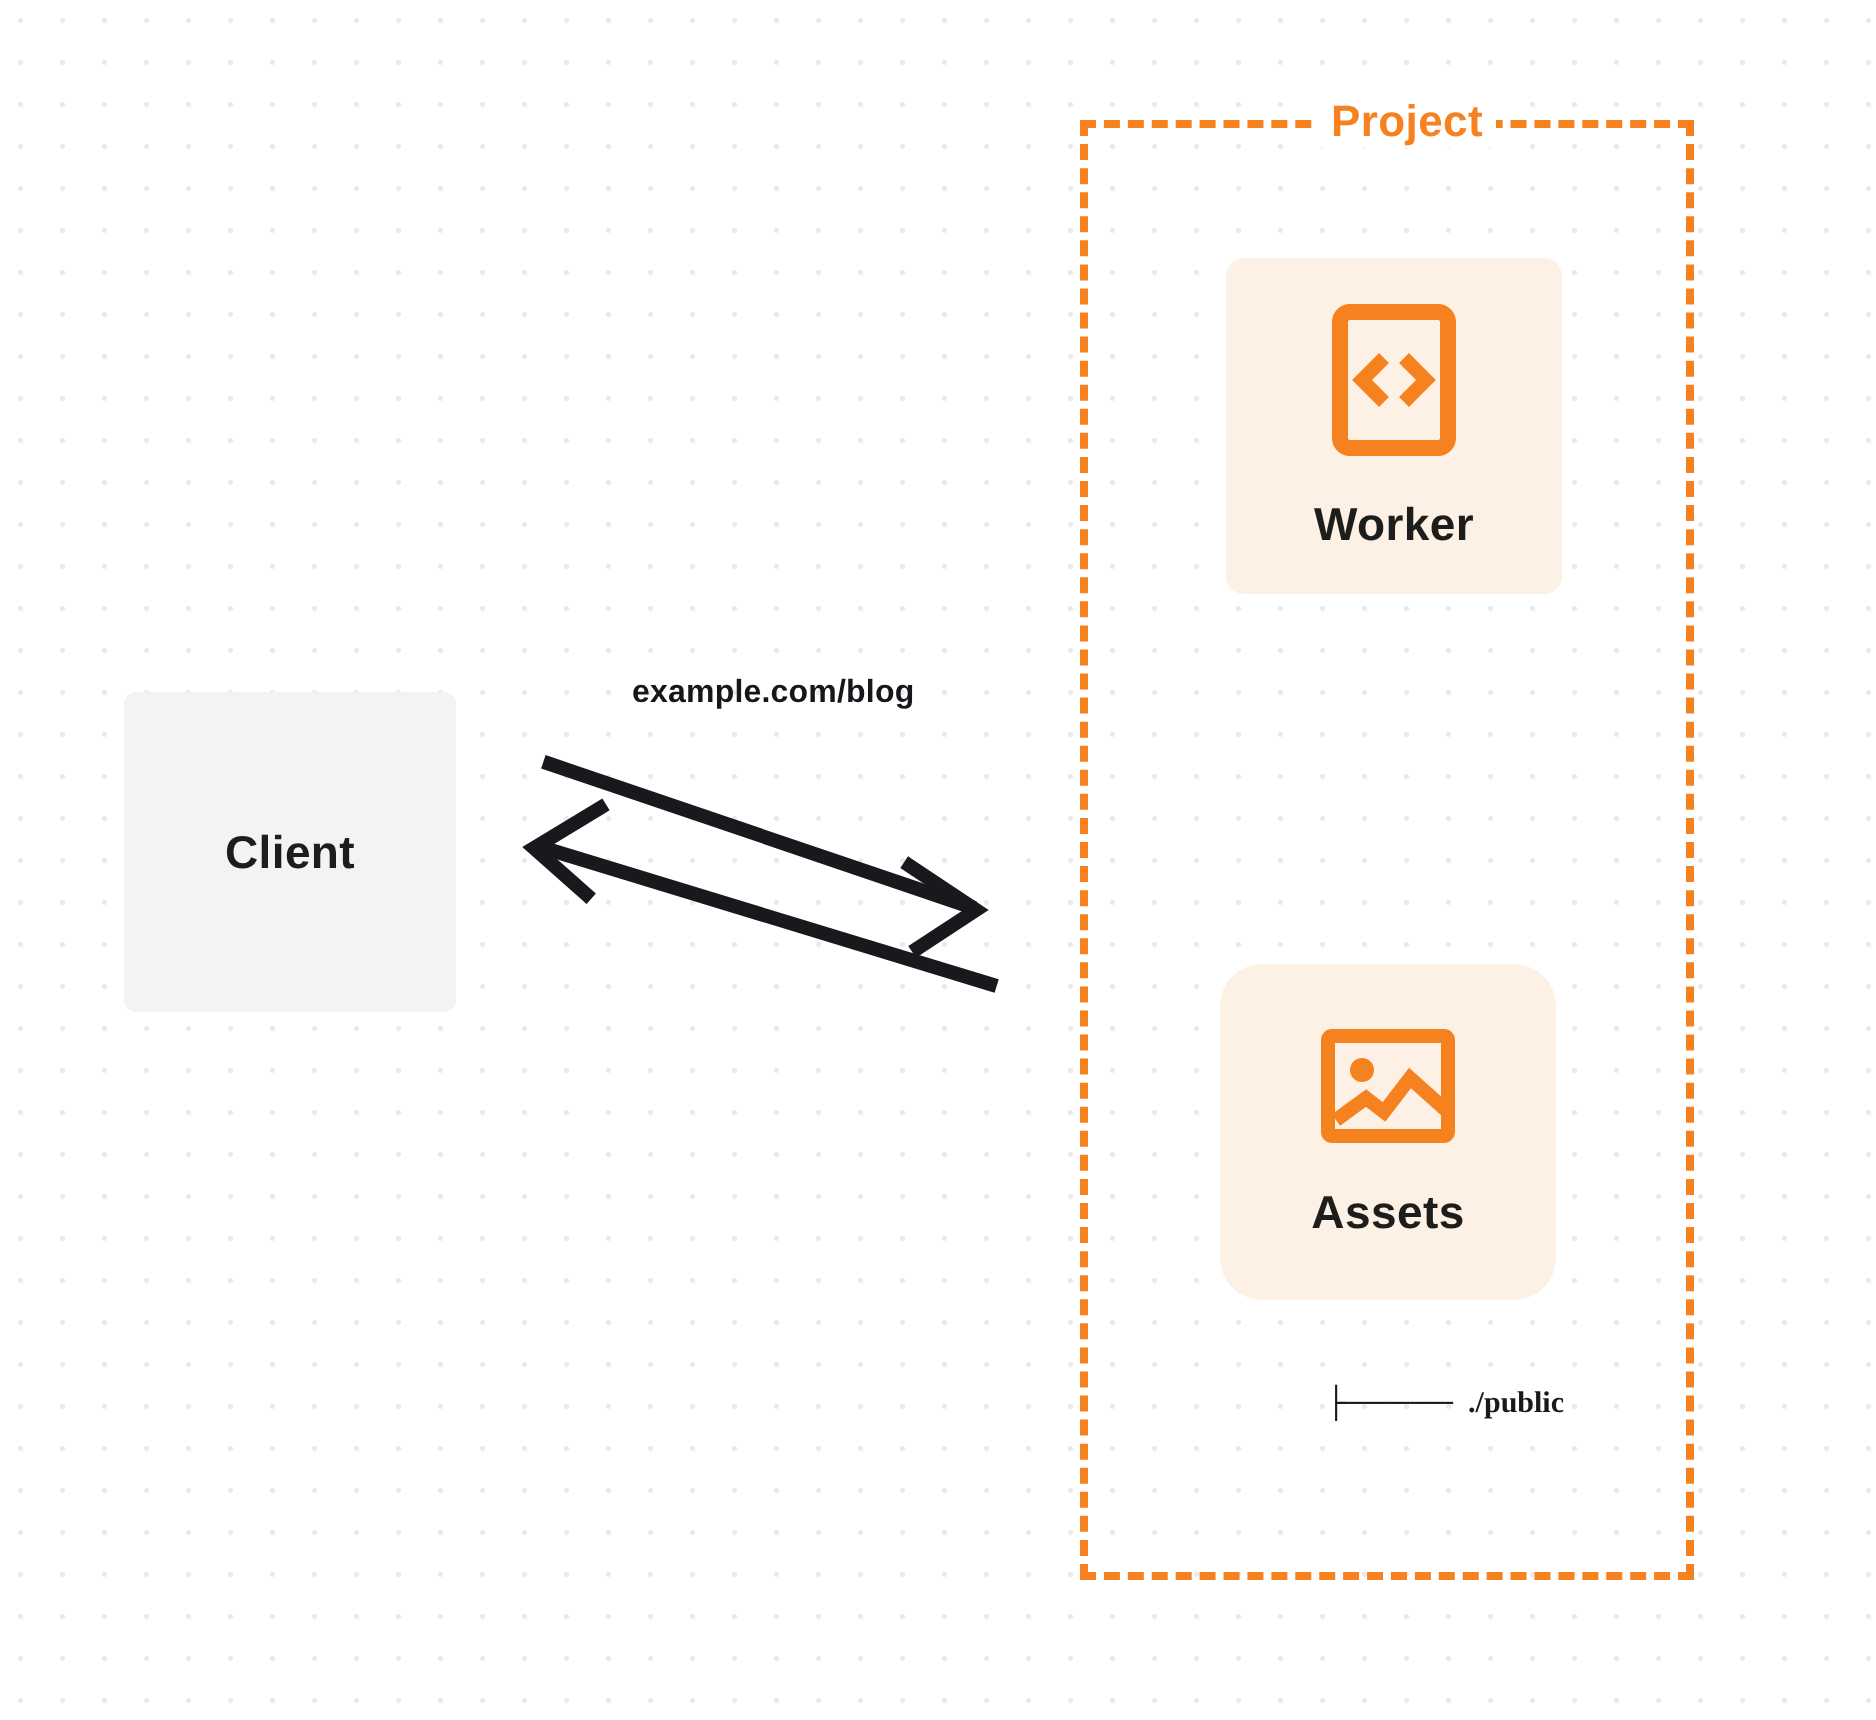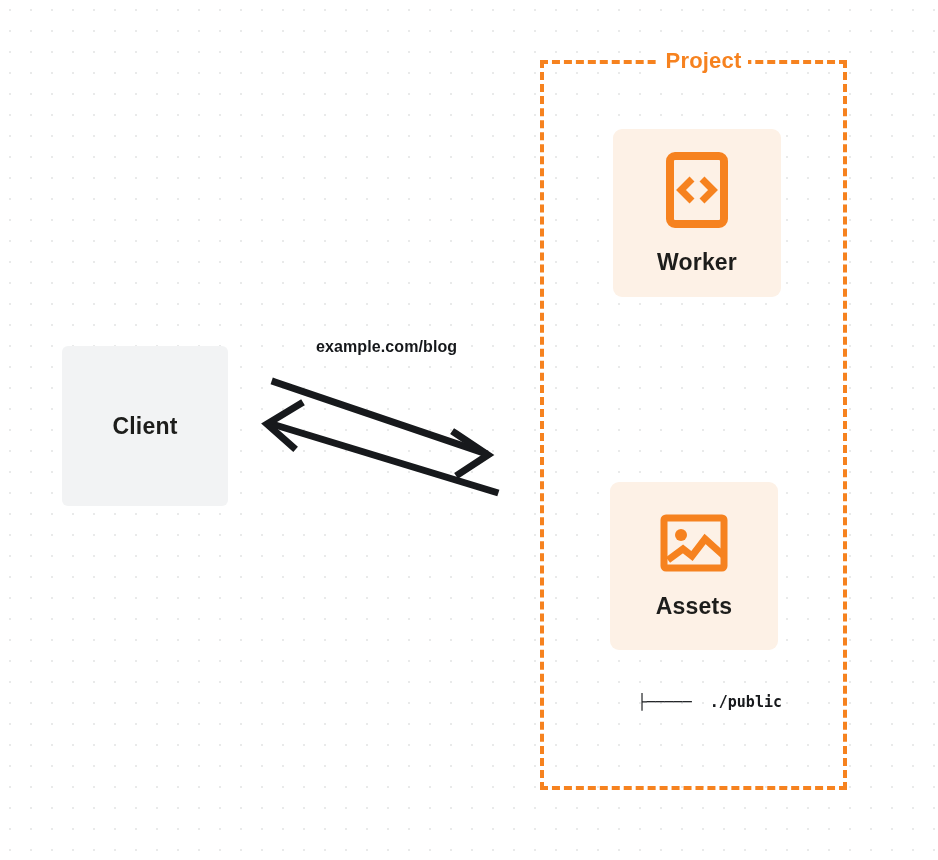--- a/index.html
+++ b/index.html
@@ -98,21 +98,21 @@
     width: 168px;
     height: 168px;
     background: #fdf1e6;
     border-radius: 9px;
     display: flex;
     flex-direction: column;
     align-items: center;
     justify-content: center;
   }
   #worker-card { left: 613px; top: 129px; }
-  #assets-card { left: 610px; top: 482px; }
+  #assets-card { left: 610px; top: 482px; border-radius: 21px; }
 
   .service-card .card-label {
     font-size: 23px;
     font-weight: bold;
     color: #1d1d1b;
     letter-spacing: .2px;
     margin-top: 20px;
   }
   .card-icon { line-height: 0; }
 
@@ -123,21 +123,21 @@
     top: 650px;
     width: 222px;
     font-family: "DejaVu Sans Mono", monospace;
     font-size: 15px;
     font-weight: bold;
     line-height: 21px;
     color: #17191c;
     text-align: right;
     white-space: pre;
   }
-  #assets-tree .tree-row { display: block; }
+  #assets-tree .tree-row { display: block; font-family: Liberation Serif, serif; }
 </style>
 </head>
 <body>
 
 <div id="canvas">
 
   <div id="client-node">
     <span class="node-label">Client</span>
   </div>
 

